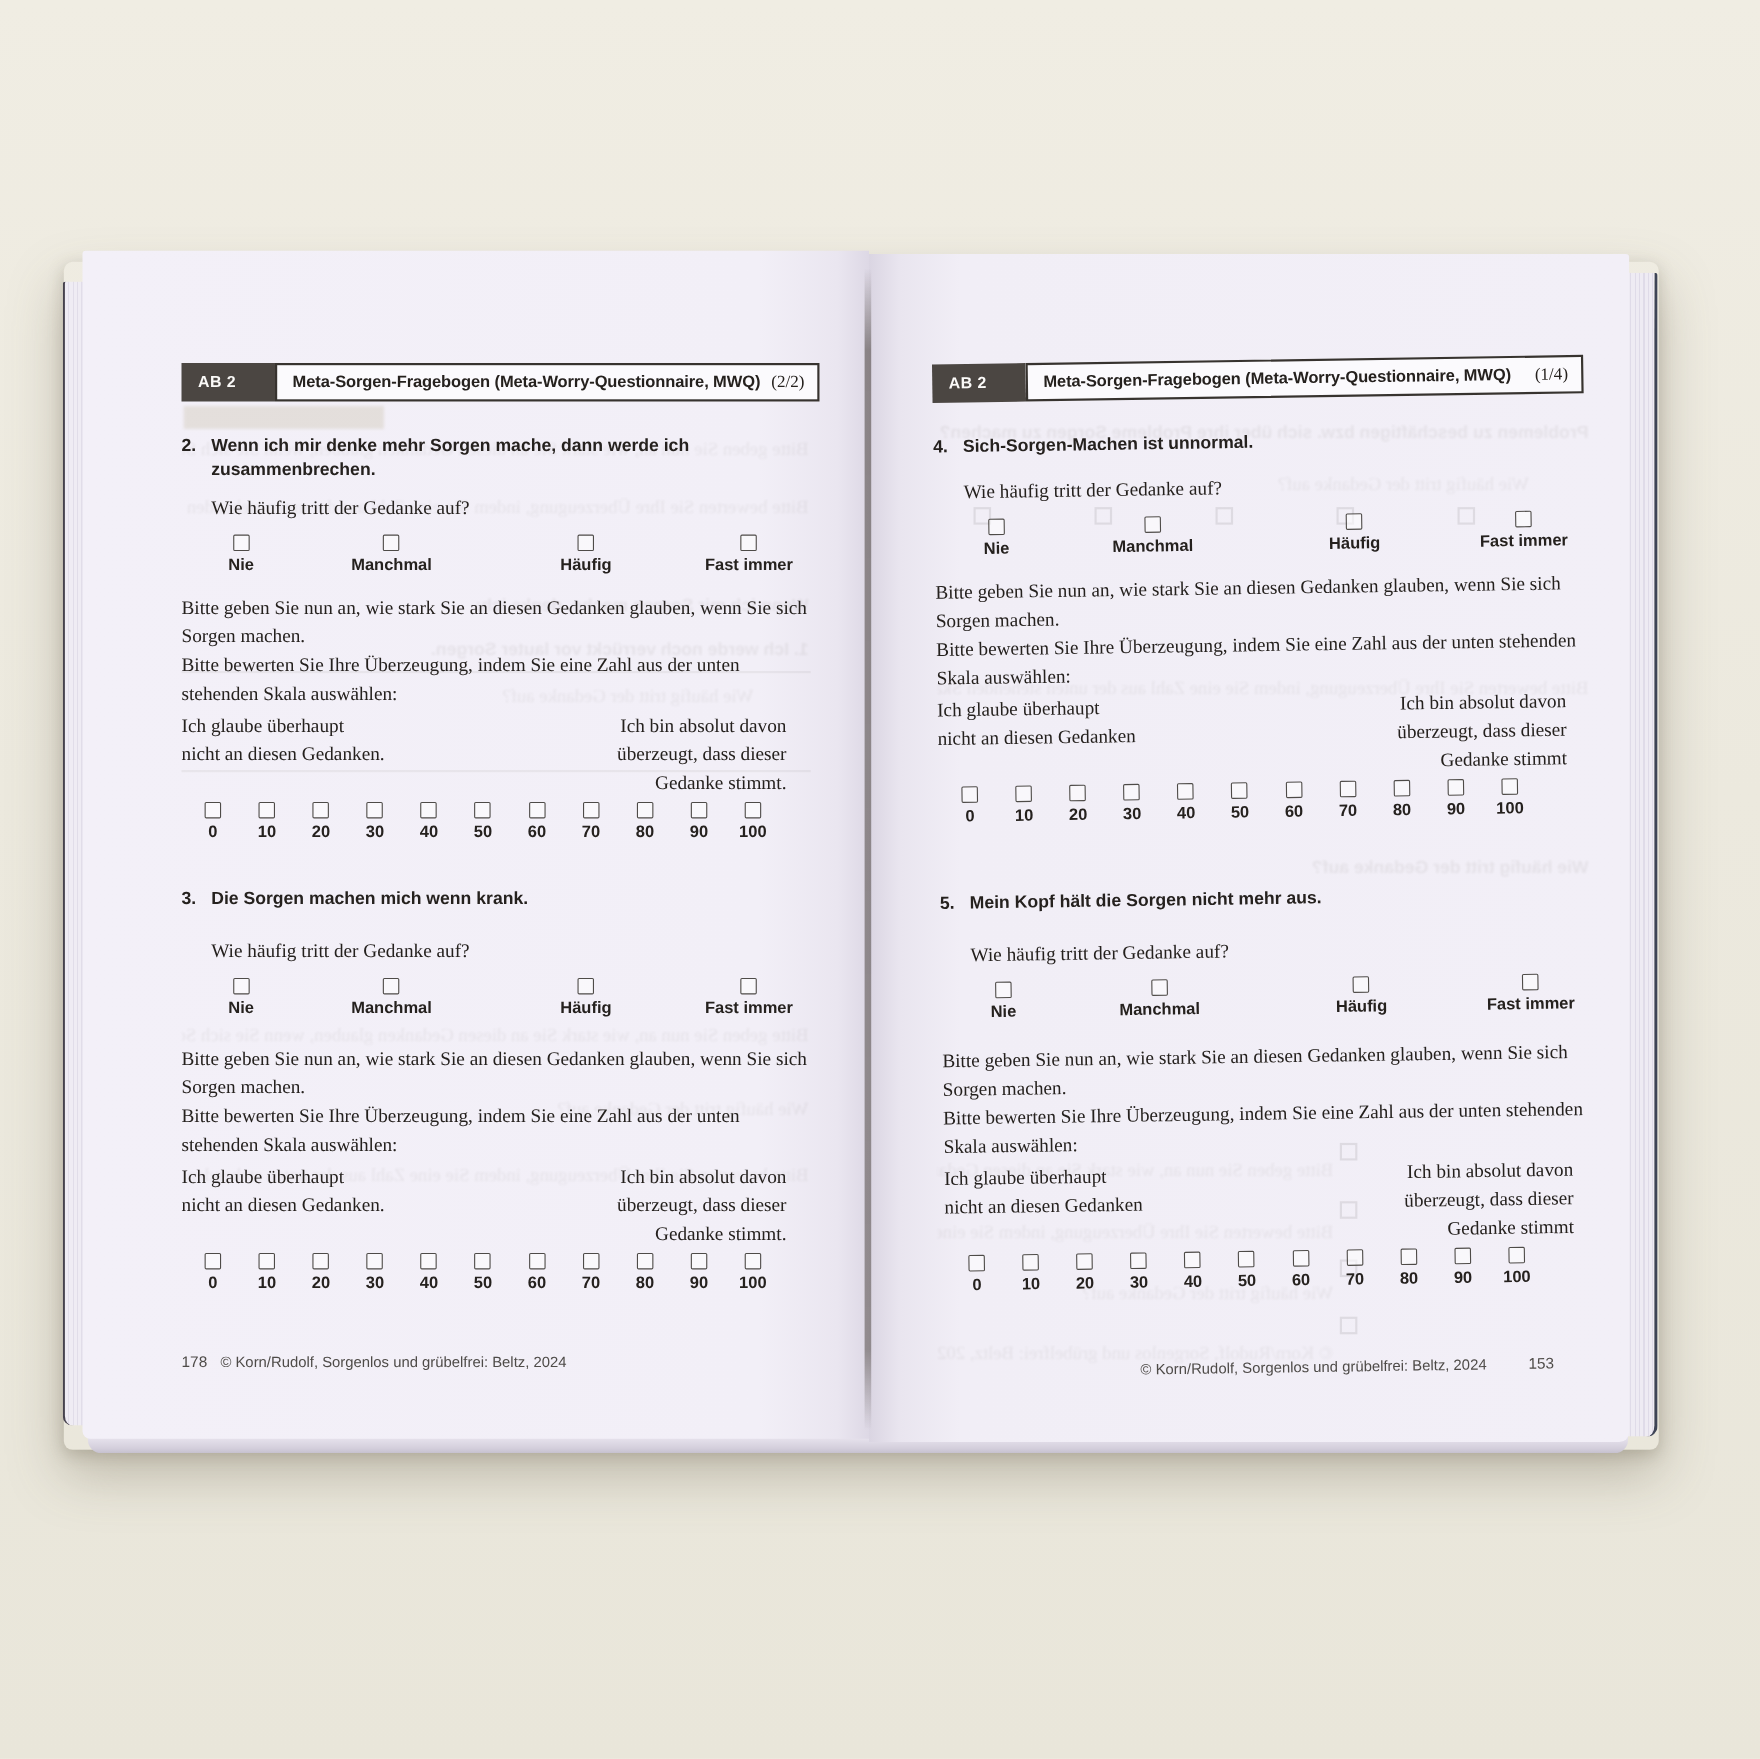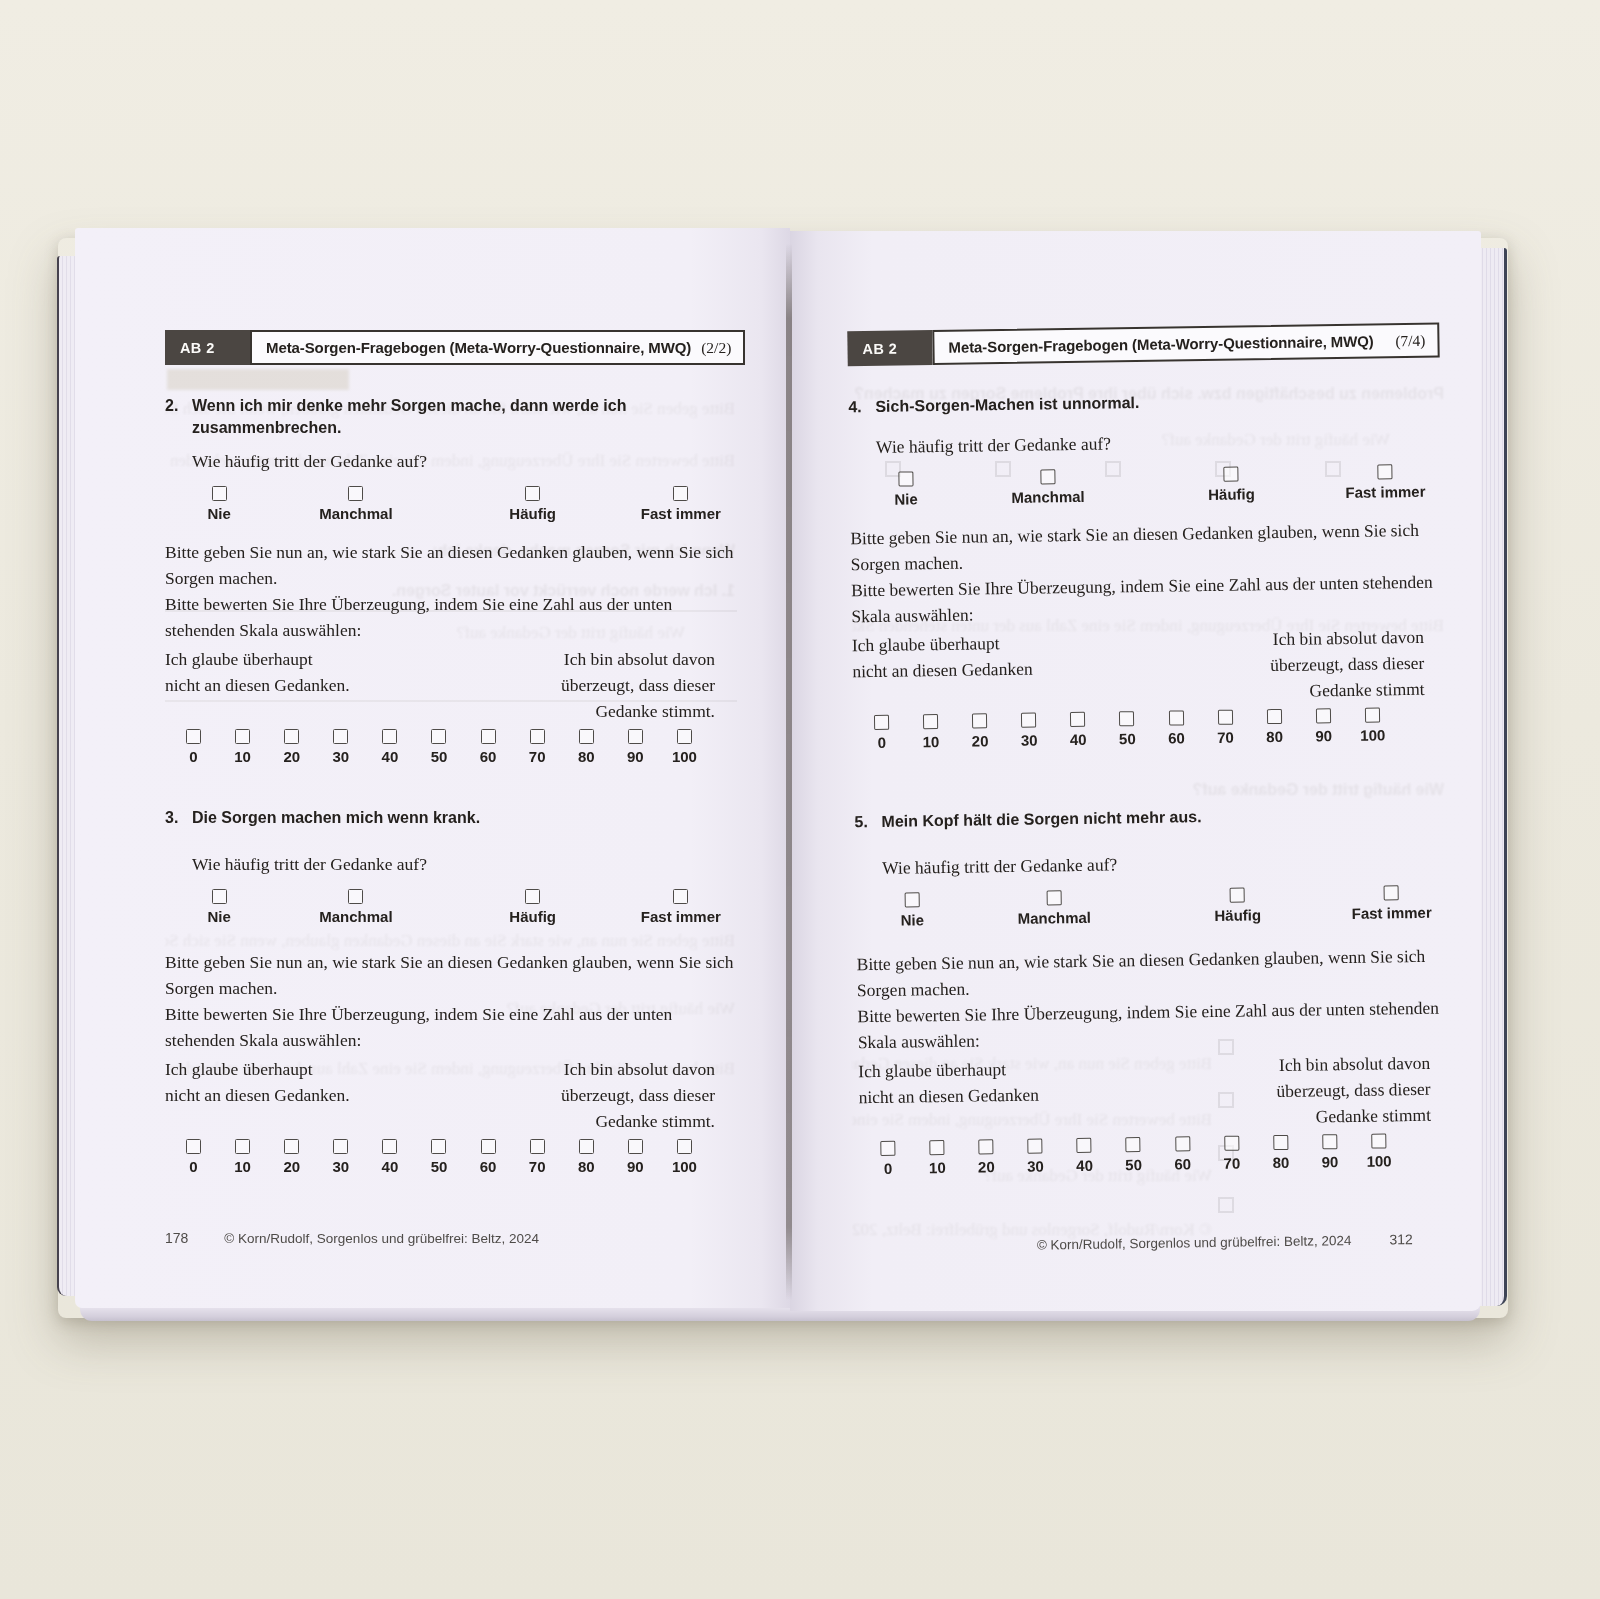--- a/index.html
+++ b/index.html
@@ -85,21 +85,21 @@
   .instr{ margin-top:17px; width:100%; }
   .anchor-row{ display:flex; justify-content:space-between; margin-top:3px; padding-right:20px; }
   .anchor-right{ text-align:right; }
   .scale-row{ display:grid; grid-template-columns:repeat(11,1fr); width:540px; margin:5px 0 0 4px; }
   .sc{ display:flex; flex-direction:column; align-items:center; gap:4px; }
   .sn{ font-size:15px; font-weight:700; }
 
   .footer{
     position:absolute; top:1002px; font-size:13.5px; color:#4e4b48; display:flex; align-items:baseline;
   }
-  .footer-left{ left:0; gap:36px;align-items:center; }
+  .footer-left{ left:0; gap:12px;align-items:center; }
   .footer-right{ right:40px; gap:38px; top:1008px; }
   .pagenum{ font-size:14px; }
 
   
   .ghost{
     position:absolute; pointer-events:none; color:#41392b;
     opacity:.07; filter:blur(.9px); transform:scaleX(-1); white-space:nowrap; overflow:hidden;
   }
   .ghost.gbold{ font-weight:700; font-size:16px; line-height:22px; }
   .ghost.gserif{ font-family:"Liberation Serif",serif; font-size:17px; line-height:26px; }
@@ -343,21 +343,21 @@
     <div class="ghost-box" style="left:428px; top:861px;"></div>
     <div class="ghost-box" style="left:428px; top:914px;"></div>
     <div class="ghost-box" style="left:428px; top:966px;"></div>
 
     <div class="content content-right">
 
       <div class="ws-header" style="margin-top:100px;">
         <div class="ws-badge">AB 2</div>
         <div class="ws-titlebox">
           <span class="ws-title">Meta-Sorgen-Fragebogen (Meta-Worry-Questionnaire, MWQ)</span>
-          <span class="ws-part">(7/4)</span>
+          <span class="ws-part">(1/4)</span>
         </div>
       </div>
 
       <section class="q-block">
         <h3 class="q-title">
           <span class="q-num">4.</span>
           <span>Sich-Sorgen-Machen ist unnormal.</span>
         </h3>
         <p class="serif freq-question" style="margin-top:16px;">Wie häufig tritt der Gedanke auf?</p>
         <div class="freq-row">
@@ -523,19 +523,19 @@
             </div>
           <div class="sc">
               <span class="cb"></span>
               <span class="sn">100</span>
             </div>
         </div>
       </section>
 
       <div class="footer footer-right">
         <span>© Korn/Rudolf, Sorgenlos und grübelfrei: Beltz, 2024</span>
-        <span class="pagenum">312</span>
+        <span class="pagenum">153</span>
       </div>
     </div>
   </div>
 
   <div class="gutter"></div>
 </div>
 
 </body></html>

